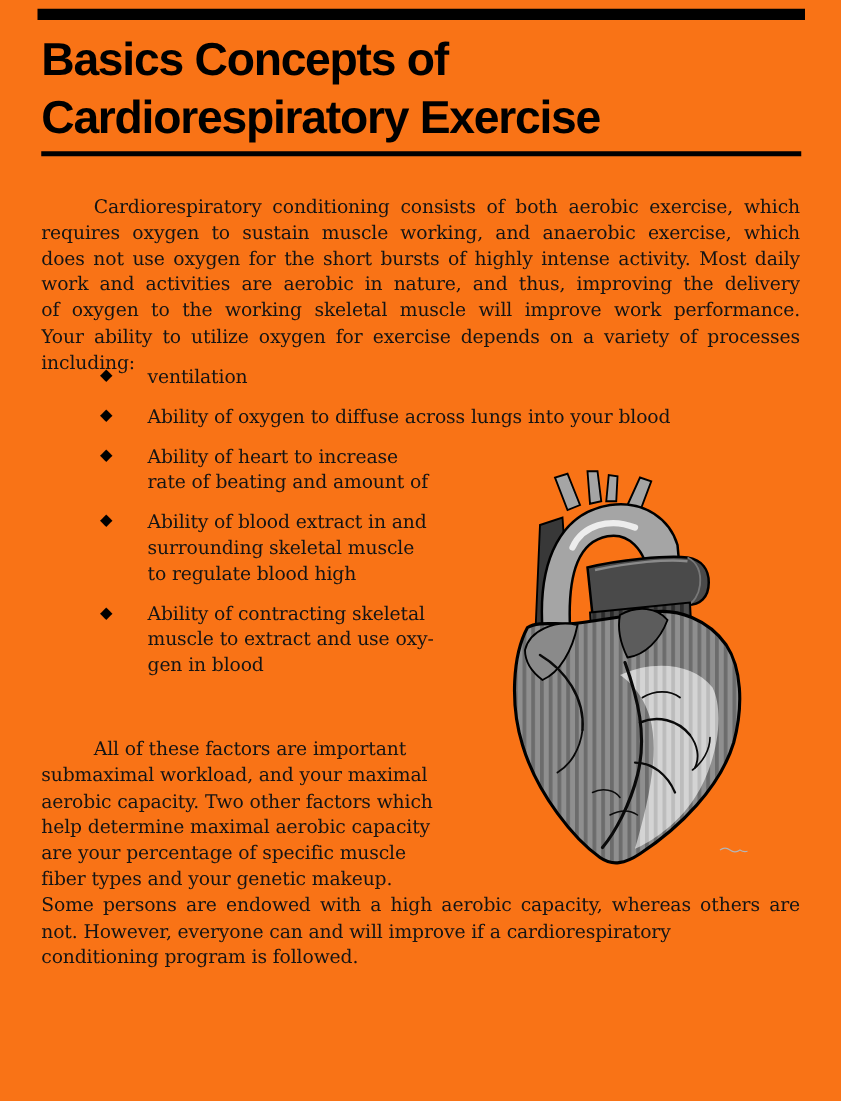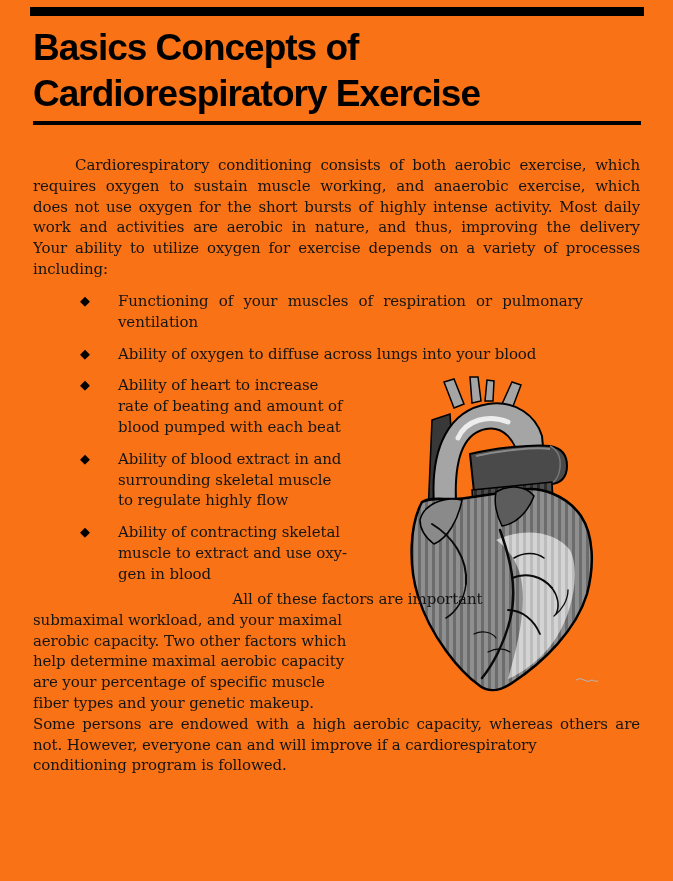--- a/index.html
+++ b/index.html
@@ -14,21 +14,21 @@
     position:absolute; left:33px; top:25px; width:620px; margin:0;
     font-family:"Liberation Sans","DejaVu Sans",sans-serif;
     font-weight:bold; font-size:37px; line-height:46px; letter-spacing:-1px; color:#000;
   }
   .title span { display:block; }
   .title-rule { position:absolute; left:33px; top:121px; width:608px; height:4px; background:#000; }
 
   .bl { font-size:15px; line-height:20.8px; letter-spacing:-0.1px; }
   .nl { white-space:nowrap; }
   .j  { text-align:justify; text-align-last:justify; height:20.8px; overflow:hidden; }
-  .ind{ text-indent:42px;text-align:center; }
+  .ind{ text-indent:42px; }
 
   .intro   { position:absolute; left:33px; top:155px; width:607px; }
   .closing { position:absolute; left:33px; top:589px; width:607px; }
 
   .bullets { position:absolute; left:80px; top:291px; width:525px; }
   .bullet  { display:flex; margin-bottom:11px; }
   .bmark   { flex:none; width:38px; font-family:"DejaVu Sans",sans-serif; font-size:13px; line-height:20.8px; color:#000; }
   .btext   { flex:1; min-width:0; }
   .jb      { text-align:justify; text-align-last:justify; width:465px; height:20.8px; overflow:hidden; }
 
@@ -46,56 +46,55 @@
     <span>Cardiorespiratory Exercise</span>
   </h1>
 
   <div class="title-rule"></div>
 
   <div class="intro">
     <div class="bl j ind">Cardiorespiratory conditioning consists of both aerobic exercise, which</div>
     <div class="bl j">requires oxygen to sustain muscle working, and anaerobic exercise, which</div>
     <div class="bl j">does not use oxygen for the short bursts of highly intense activity. Most daily</div>
     <div class="bl j">work and activities are aerobic in nature, and thus, improving the delivery</div>
+    <div class="bl j">of oxygen to the working skeletal muscle will improve work performance.</div>
     <div class="bl j">Your ability to utilize oxygen for exercise depends on a variety of processes</div>
     <div class="bl nl">including:</div>
   </div>
 
   <div class="bullets">
 
     <div class="bullet">
       <span class="bmark">◆</span>
       <div class="btext">
-        <div class="bl jb">Functioning of your muscles of respiration or pulmonary</div>
         <div class="bl nl">ventilation</div>
       </div>
     </div>
 
     <div class="bullet">
       <span class="bmark">◆</span>
       <div class="btext">
         <div class="bl nl">Ability of oxygen to diffuse across lungs into your blood</div>
       </div>
     </div>
 
     <div class="bullet">
       <span class="bmark">◆</span>
       <div class="btext">
         <div class="bl nl">Ability of heart to increase</div>
         <div class="bl nl">rate of beating and amount of</div>
-        <div class="bl nl">blood pumped with each beat</div>
       </div>
     </div>
 
     <div class="bullet">
       <span class="bmark">◆</span>
       <div class="btext">
         <div class="bl nl">Ability of blood extract in and</div>
         <div class="bl nl">surrounding skeletal muscle</div>
-        <div class="bl nl">to regulate highly flow</div>
+        <div class="bl nl">to regulate blood high</div>
       </div>
     </div>
 
     <div class="bullet">
       <span class="bmark">◆</span>
       <div class="btext">
         <div class="bl nl">Ability of contracting skeletal</div>
         <div class="bl nl">muscle to extract and use oxy-</div>
         <div class="bl nl">gen in blood</div>
       </div>

